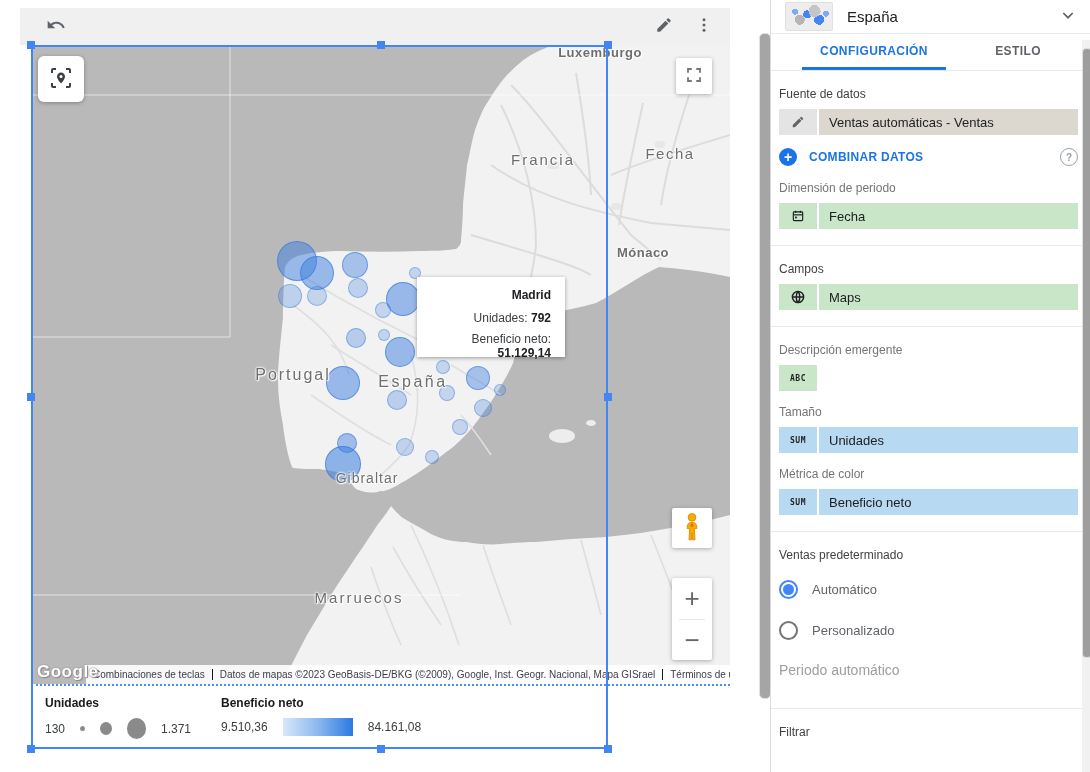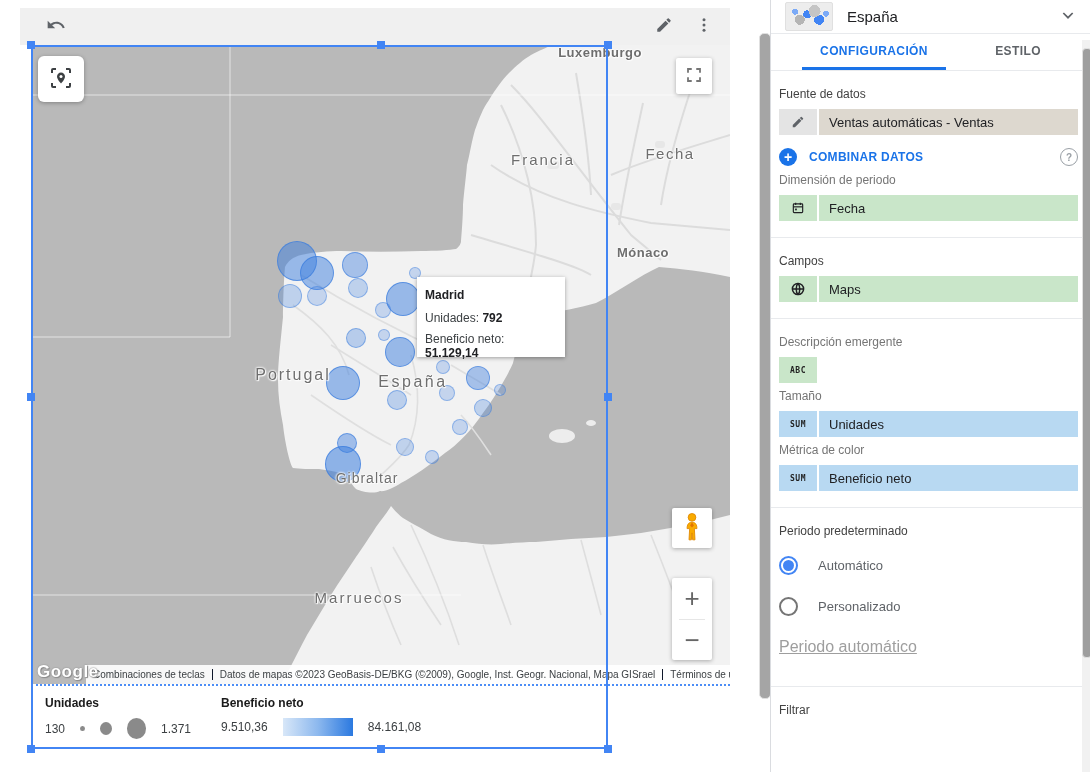--- a/index.html
+++ b/index.html
@@ -20,21 +20,21 @@
   .chart{position:absolute;left:31px;top:45px;width:577px;height:704px;background:#84cc16;}
 
   .map{position:absolute;left:0;top:0;width:699px;height:639px;background:#b9b9b9;overflow:hidden;}
   .basemap{position:absolute;left:0;top:0;}
   .layer{position:absolute;left:0;top:0;width:100%;height:100%;}
   .bubble{position:absolute;border-radius:50%;box-sizing:border-box;}
   .map-label{position:absolute;transform:translate(-50%,-50%);color:#6e6e6e;white-space:nowrap;
              text-shadow:0 0 2px #fff,0 0 2px #fff,0 0 3px #fff,1px 1px 1px #fff;}
 
   .tooltip{position:absolute;left:386px;top:232px;width:148px;height:80px;background:#fff;
-           box-shadow:0 1px 4px rgba(0,0,0,.35);padding:11px 8px;box-sizing:border-box;z-index:6;}
+           box-shadow:0 1px 4px rgba(0,0,0,.35);padding:11px 14px;box-sizing:border-box;z-index:6;text-align:right;}
   .tt-title{font-size:12px;font-weight:700;color:#202124;margin-bottom:9px;}
   .tt-row{font-size:12px;color:#3c4043;margin-bottom:7px;}
   .tt-row b{color:#202124;}
 
   .map-btn{position:absolute;background:#fff;border:none;box-shadow:0 1px 4px rgba(0,0,0,.3);
            display:flex;align-items:center;justify-content:center;cursor:pointer;z-index:5;}
   .map-btn.loc{left:7px;top:11px;width:46px;height:46px;border-radius:6px;}
   .map-btn.fs{left:645px;top:13px;width:36px;height:36px;border-radius:2px;}
   .map-btn.peg{left:641px;top:463px;width:40px;height:40px;border-radius:2px;}
   .zoomctl{position:absolute;left:641px;top:533px;width:40px;height:82px;background:#fff;border-radius:2px;
@@ -85,48 +85,48 @@
   .p-title{flex:1;font-size:15px;color:#202124;}
   .chev{background:none;border:none;cursor:pointer;padding:2px;}
   .tabs{height:36px;display:flex;border-bottom:1px solid #e8eaed;padding-left:31px;}
   .tab{width:160px;text-align:center;line-height:34px;font-size:12px;font-weight:700;letter-spacing:.4px;
        color:#5f6368;cursor:pointer;}
   .tab.active{color:#1a73e8;box-shadow:inset 0 -3px 0 #1a73e8;}
 
   .sec{padding:16px 12px 16px 8px;border-bottom:1px solid #e8eaed;}
   .sec-label{font-size:12px;color:#424242;font-weight:500;}
   .sub-label{font-size:12px;color:#757575;}
-  .muted-label{font-size:16px;color:#9e9e9e;text-decoration:underline;}
+  .muted-label{font-size:14px;color:#9e9e9e;}
 
   .chip{height:26px;display:flex;gap:2px;margin-top:8px;cursor:pointer;}
   .chip-icon{width:38px;display:flex;align-items:center;justify-content:center;flex:none;}
   .chip-label{flex:1;display:flex;align-items:center;padding-left:10px;font-size:13px;color:#202124;}
   .chip.green .chip-icon,.chip.green .chip-label{background:#c9e6c9;}
   .chip.blue  .chip-icon,.chip.blue  .chip-label{background:#b8d9f2;}
   .chip.src .chip-icon{background:#e4e4e4;}
   .chip.src .chip-label{background:#ddd8cf;}
   .badge{font-family:"DejaVu Sans Mono","Liberation Mono",monospace;font-size:8px;font-weight:700;color:#1f1f1f;letter-spacing:.5px;}
 
   .combine-row{display:flex;align-items:center;margin-top:12px;height:20px;}
   .plus{width:18px;height:18px;border-radius:50%;background:#1a73e8;color:#fff;display:flex;align-items:center;
         justify-content:center;font-size:14px;font-weight:700;flex:none;cursor:pointer;line-height:1;}
   .combine-link{margin-left:12px;font-size:12px;font-weight:700;color:#1a73e8;letter-spacing:.3px;cursor:pointer;}
   .help{margin-left:auto;width:16px;height:16px;border:1.5px solid #9aa0a6;border-radius:50%;color:#9aa0a6;
         font-size:10px;font-weight:700;display:flex;align-items:center;justify-content:center;cursor:pointer;}
 
-  .radio{display:flex;align-items:center;gap:20px;margin-top:18px;cursor:pointer;}
+  .radio{display:flex;align-items:center;gap:14px;margin-top:18px;cursor:pointer;}
   .rb{width:15px;height:15px;border:2px solid #757575;border-radius:50%;position:relative;flex:none;}
   .rb.on{border-color:#4285f4;}
   .rb.on::after{content:"";position:absolute;inset:2px;background:#4285f4;border-radius:50%;}
   .radio-label{font-size:13px;color:#5f6368;}
 
   .panel-scrollbar{position:absolute;right:0;top:40px;width:8px;height:732px;background:#f1f1f1;}
   .panel-scrollbar .thumb{position:absolute;left:0;top:8px;width:8px;height:608px;background:#9e9e9e;border-radius:4px;}
 
-  .mt14{margin-top:6px;} .mt12{margin-top:12px;} .mt22{margin-top:22px;}
+  .mt14{margin-top:14px;} .mt12{margin-top:12px;} .mt22{margin-top:22px;}
   .mb8{margin-bottom:8px;} .mb7{margin-bottom:7px;}
 </style>
 </head>
 <body>
 
 <div class="stage">
 
   <div class="canvas">
 
     <div class="chart-toolbar">
@@ -433,21 +433,21 @@
         <span class="chip-label">Unidades</span>
       </div>
       <div class="sub-label mt14 mb7">Métrica de color</div>
       <div class="chip blue">
         <span class="chip-icon badge">SUM</span>
         <span class="chip-label">Beneficio neto</span>
       </div>
     </div>
 
     <div class="sec" style="padding-bottom:30px">
-      <div class="sec-label">Periodo predeterminado</div>
+      <div class="sec-label">Ventas predeterminado</div>
       <label class="radio">
         <span class="rb on"></span>
         <span class="radio-label">Automático</span>
       </label>
       <label class="radio mt22">
         <span class="rb"></span>
         <span class="radio-label">Personalizado</span>
       </label>
       <div class="muted-label mt22">Periodo automático</div>
     </div>

